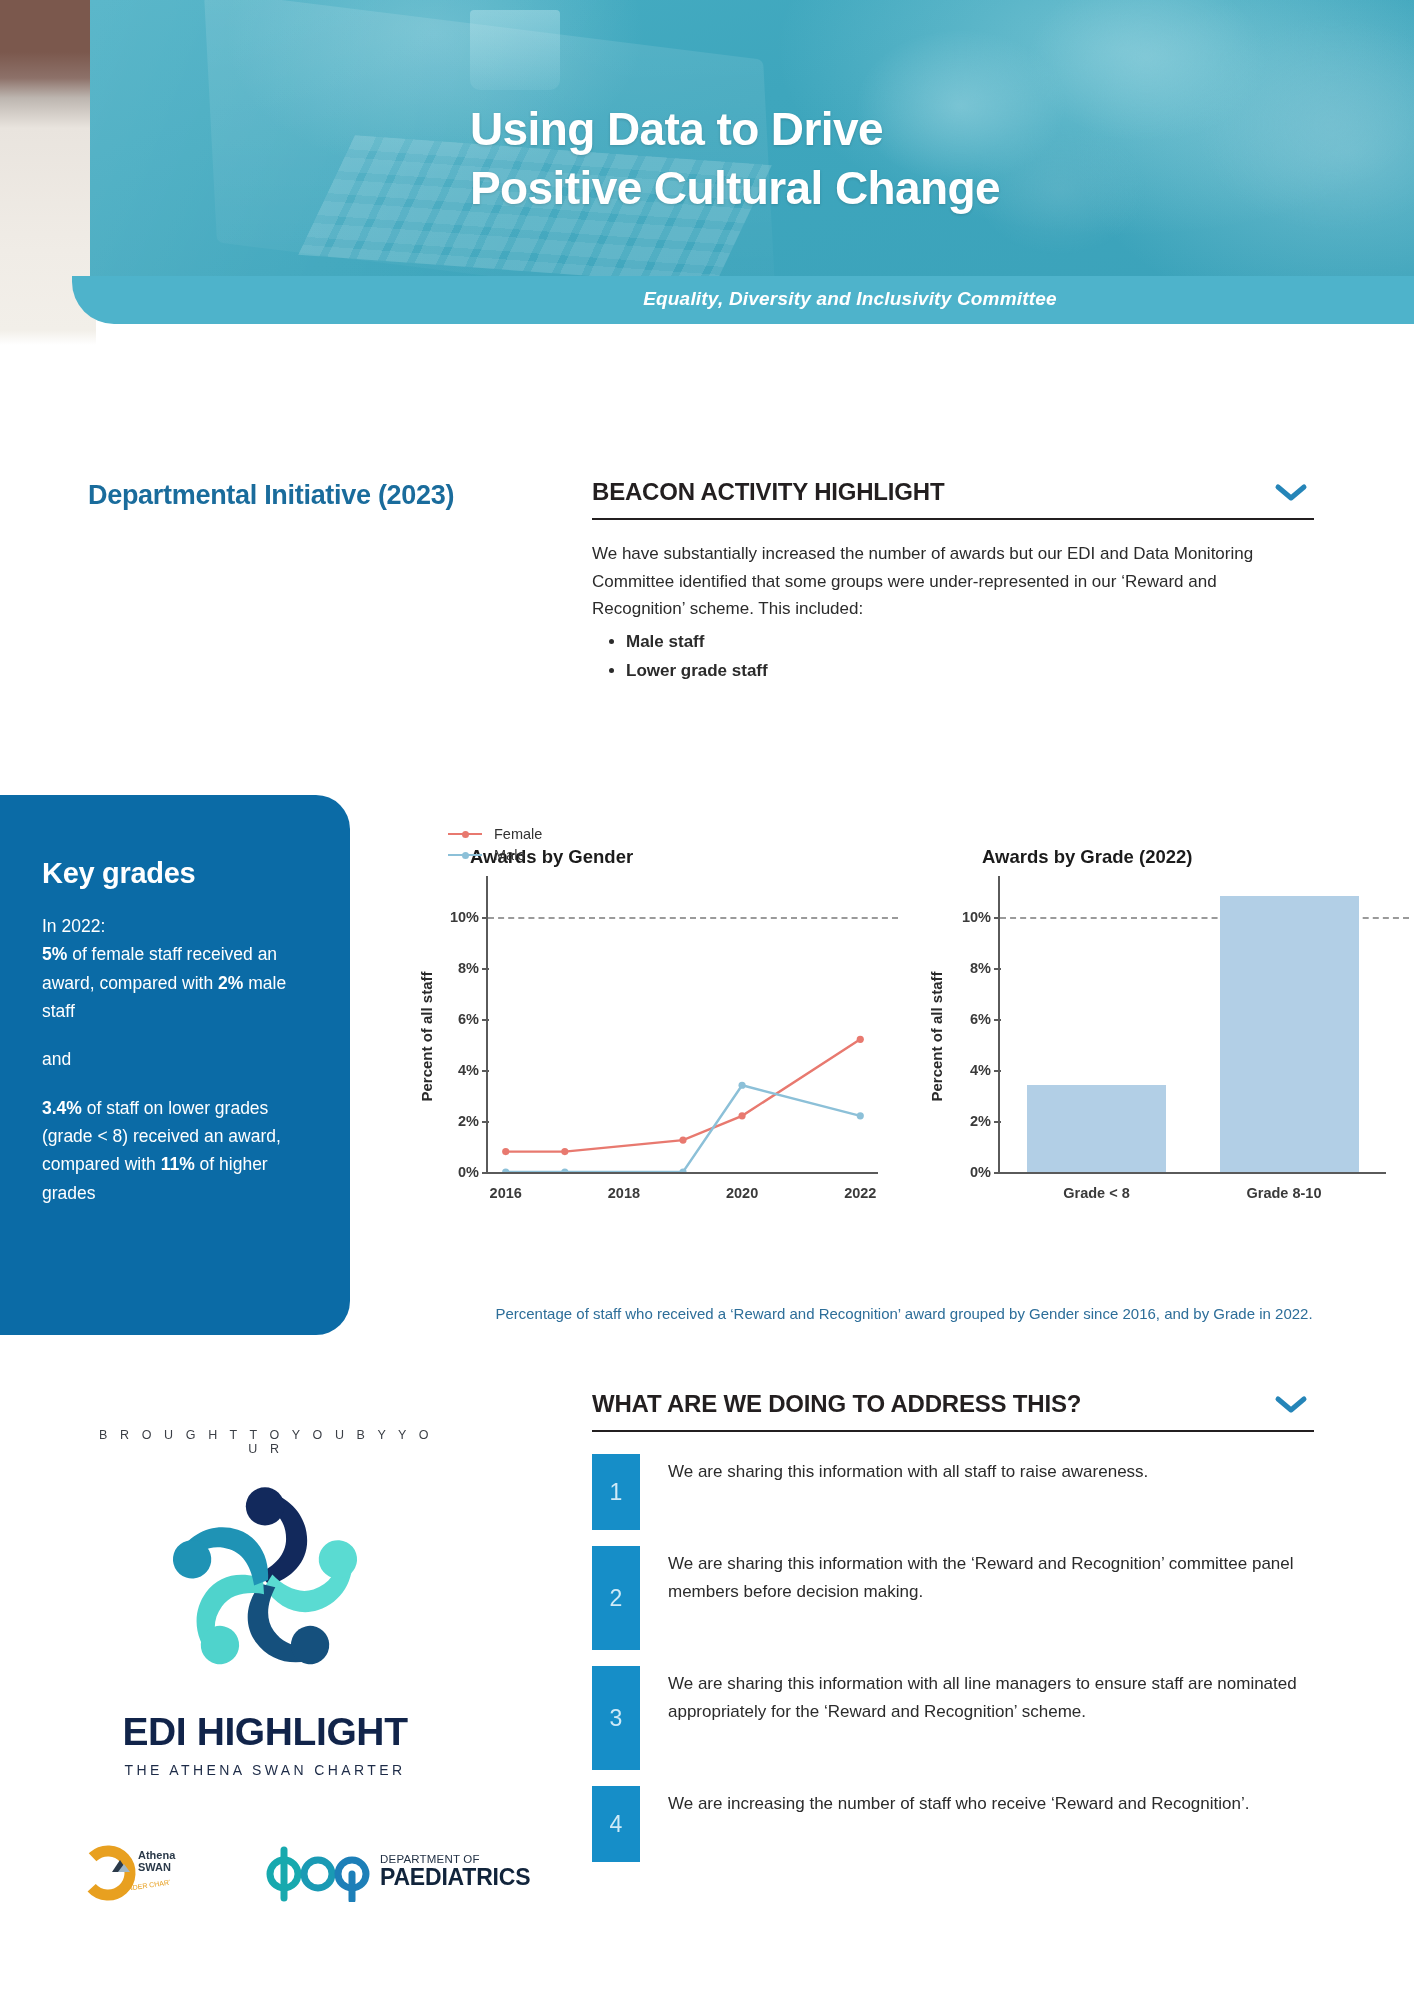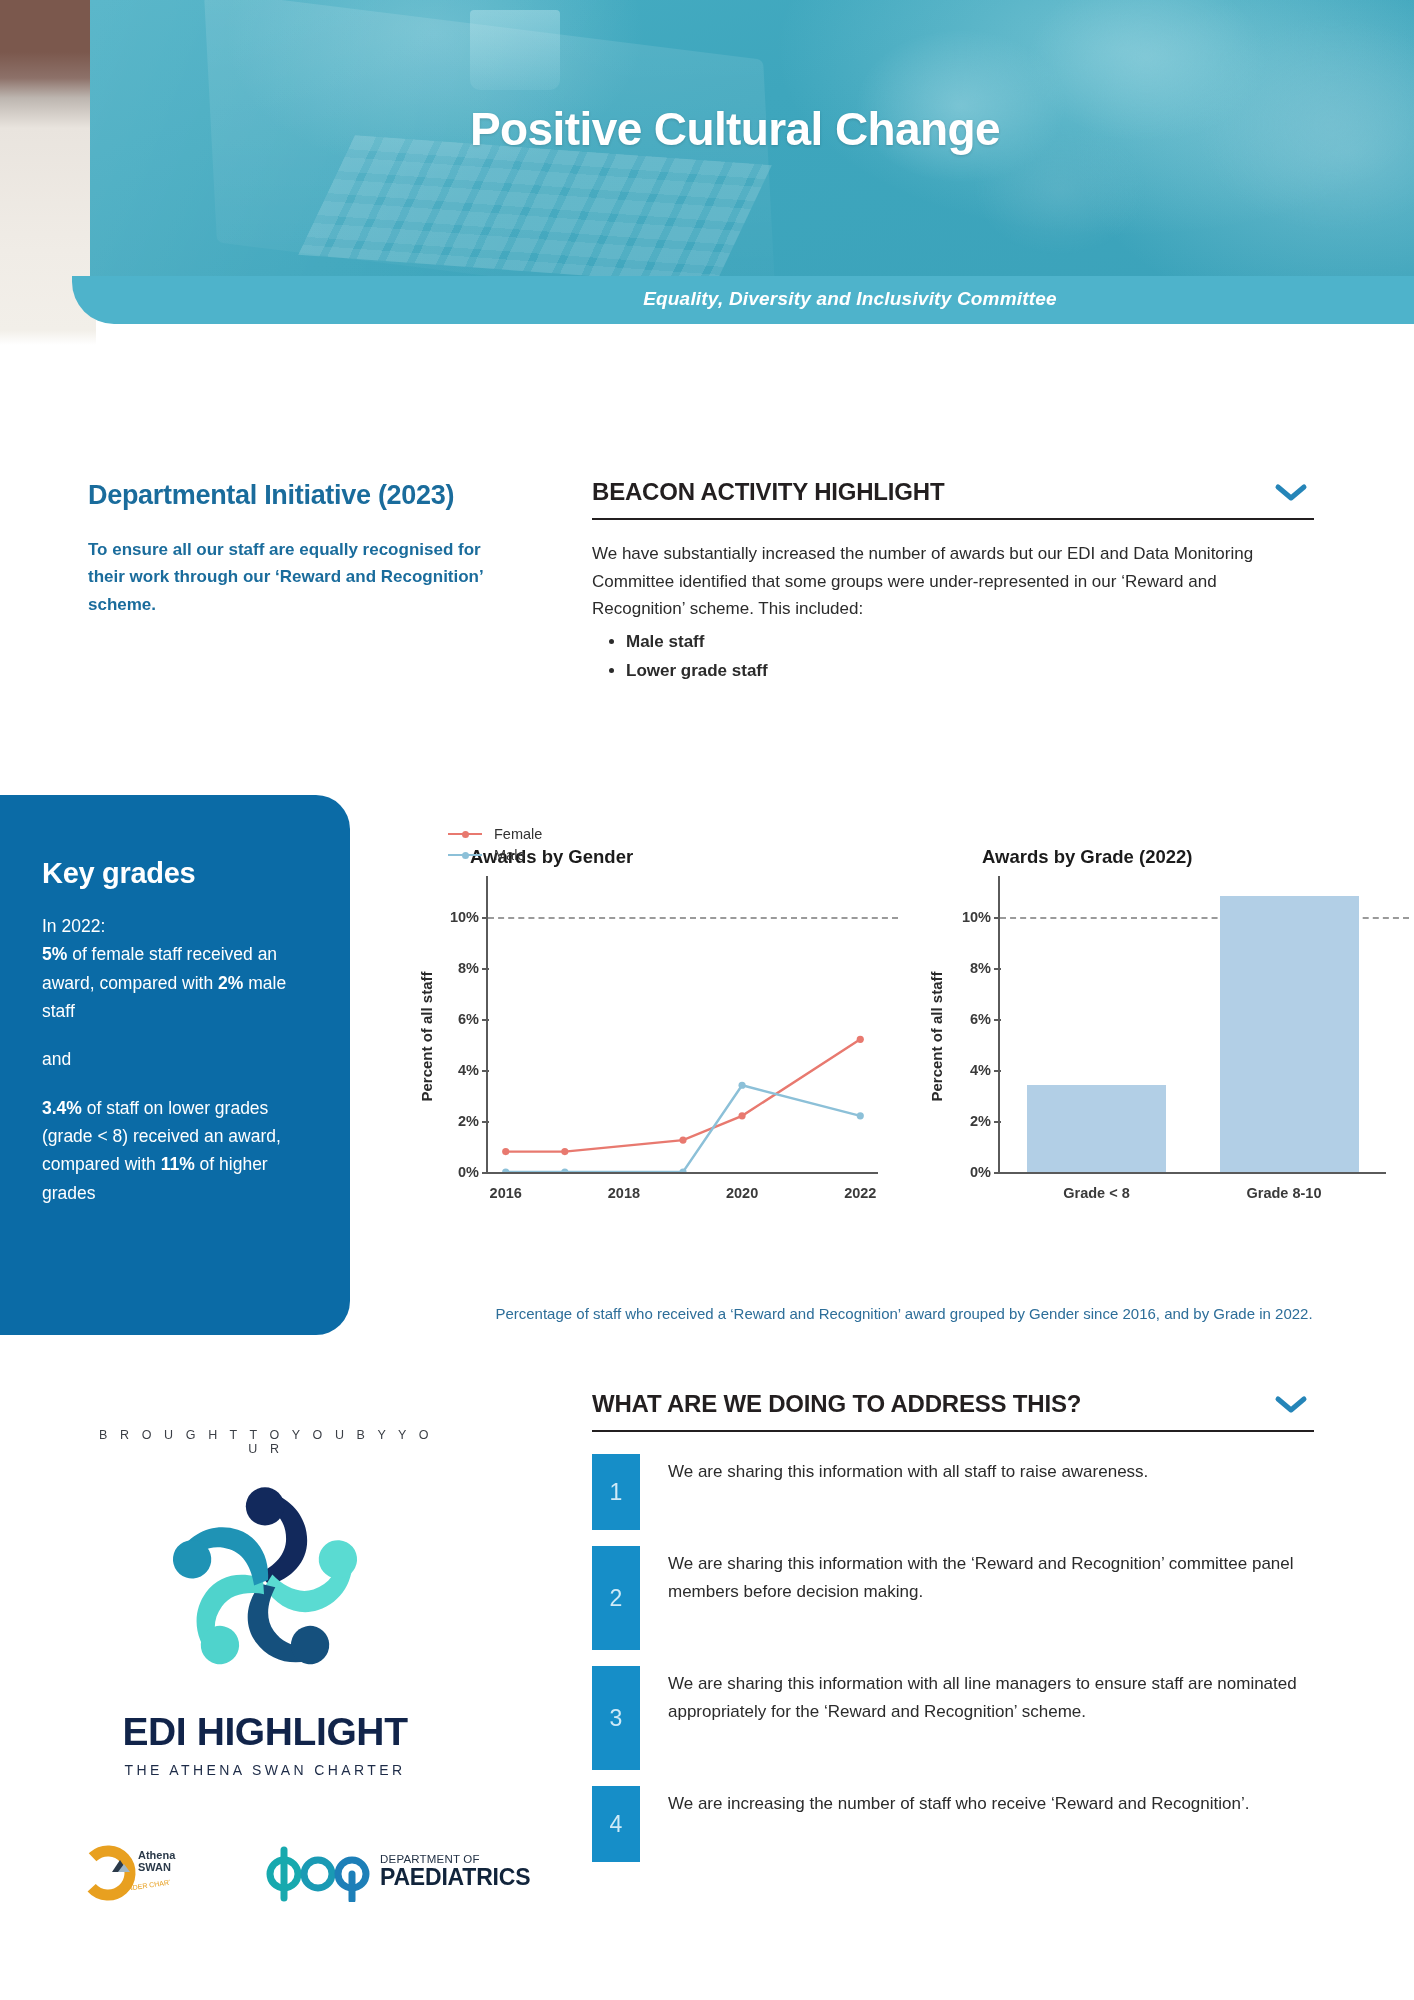--- a/index.html
+++ b/index.html
@@ -420,29 +420,29 @@
 
   <div class="header-banner">
     <div class="hdr-bg"></div>
     <div class="hdr-laptop"></div>
     <div class="hdr-cup"></div>
     <div class="hdr-keys"></div>
     <div class="hdr-hands"></div>
   </div>
 
   <div class="header-title">
+    <div>Using Data to Drive</div>
     <div>Positive Cultural Change</div>
   </div>
 
   <div class="header-subbar"></div>
   <div class="header-subtitle">Equality, Diversity and Inclusivity Committee</div>
 
   <div class="initiative">
     <h2>Departmental Initiative (2023)</h2>
-    <p>To ensure all our staff are equally recognised for their work through our ‘Reward and Recognition’ scheme.</p>
   </div>
 
   <div class="sect" id="beacon">
     <div class="sect-head">
       <h3>BEACON ACTIVITY HIGHLIGHT</h3>
       <span class="chevron">
         <svg viewBox="0 0 34 20" width="34" height="20" aria-hidden="true">
           <path d="M4 5 L17 16 L30 5" fill="none" stroke="#2585b8" stroke-width="5" stroke-linecap="round" stroke-linejoin="round"></path>
         </svg>
       </span>

